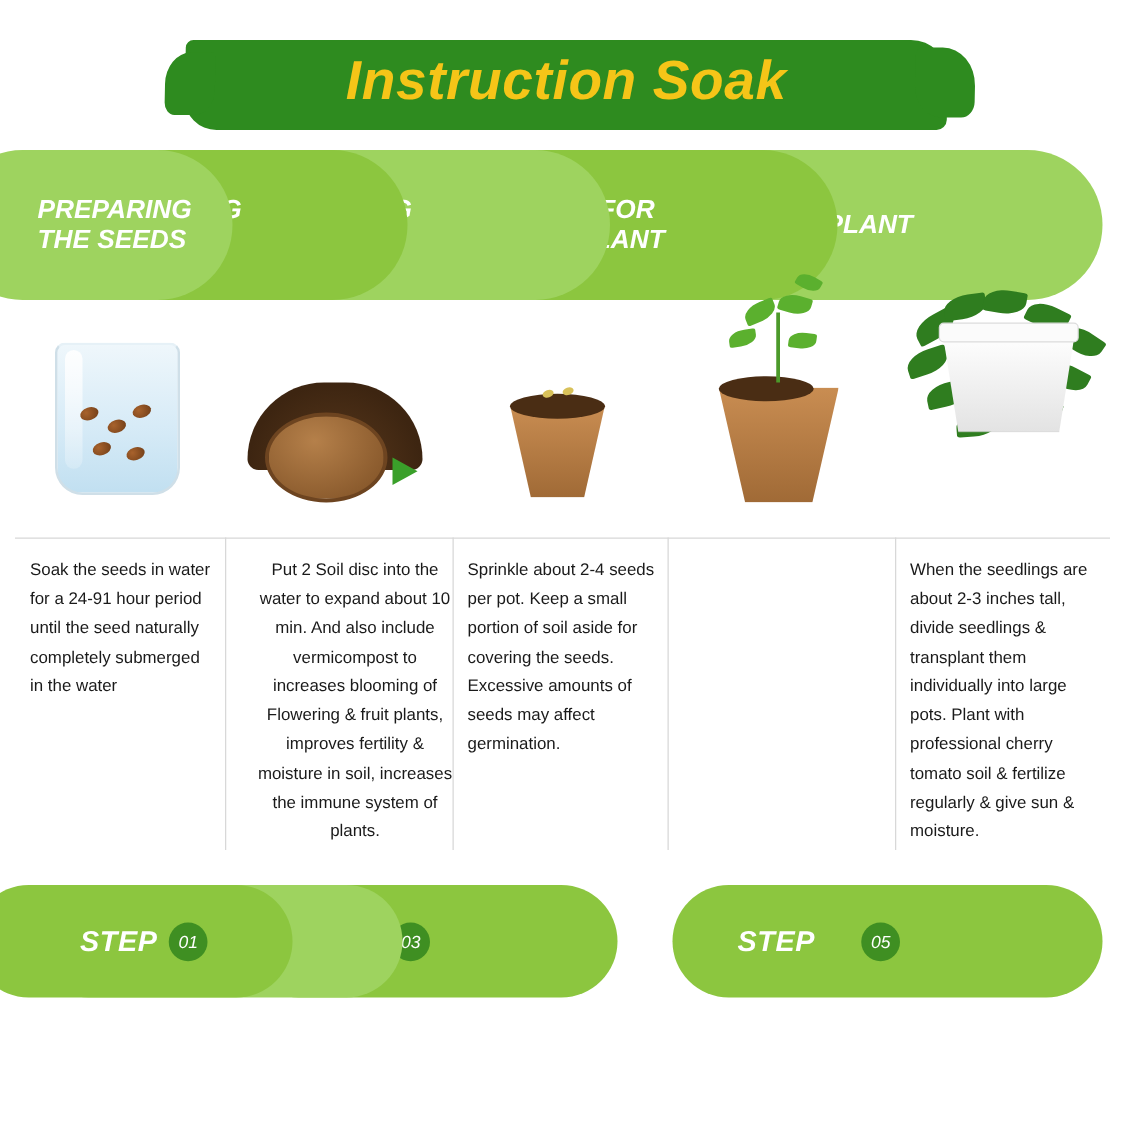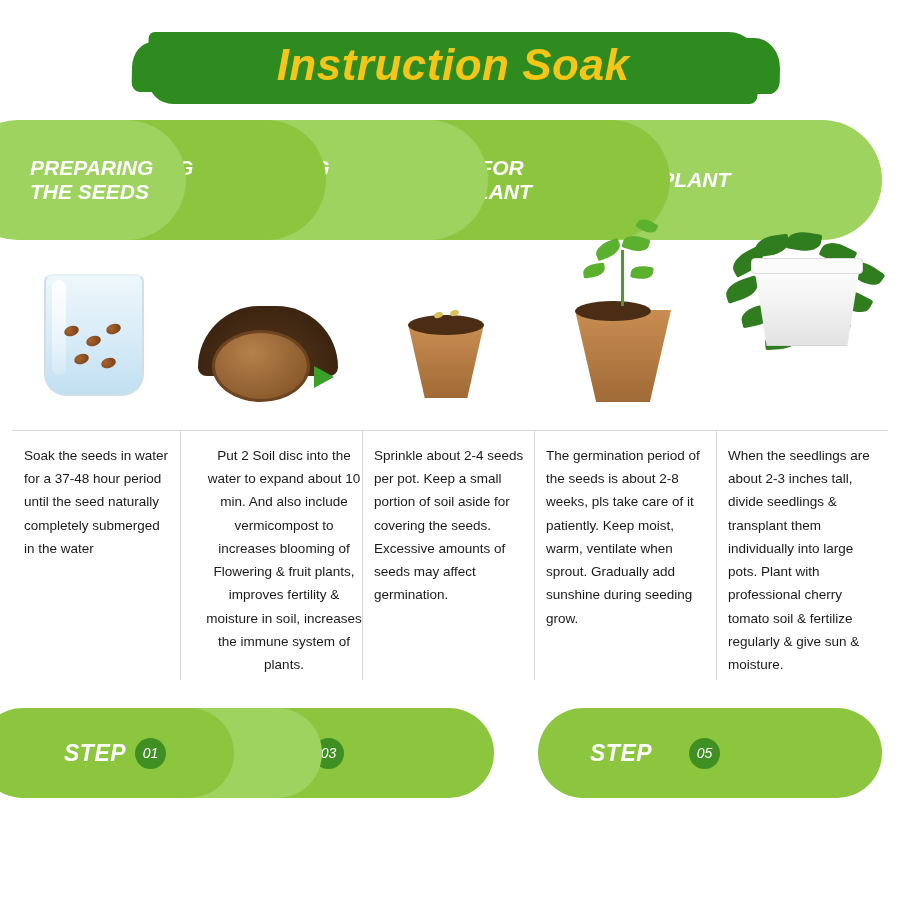--- a/index.html
+++ b/index.html
@@ -371,24 +371,23 @@
 </div>
 
 <div class="text-row">
   <div class="top-rule"></div>
 
   <div class="divider" style="left:180px;"></div>
   <div class="divider" style="left:362px;"></div>
   <div class="divider" style="left:534px;"></div>
   <div class="divider" style="left:716px;"></div>
 
-  <div class="text-cell" style="left:12px;width:168px;">Soak the seeds in water for a 37-48 hour period until the seed naturally completely submerged in the water</div>
+  <div class="text-cell" style="left:12px;width:168px;">Soak the seeds in water for a 24-91 hour period until the seed naturally completely submerged in the water</div>
   <div class="text-cell" style="left:192px;width:182px;text-align:center;">Put 2 Soil disc into the water to expand about 10 min. And also include vermicompost to increases blooming of Flowering &amp; fruit plants, improves fertility &amp; moisture in soil, increases the immune system of plants.</div>
   <div class="text-cell" style="left:362px;width:172px;">Sprinkle about 2-4 seeds per pot. Keep a small portion of soil aside for covering the seeds. Excessive amounts of seeds may affect germination.</div>
-  <div class="text-cell" style="left:534px;width:182px;">The germination period of the seeds is about 2-8 weeks, pls take care of it patiently. Keep moist, warm, ventilate when sprout. Gradually add sunshine during seeding grow.</div>
   <div class="text-cell" style="left:716px;width:172px;">When the seedlings are about 2-3 inches tall, divide seedlings &amp; transplant them individually into large pots. Plant with professional cherry tomato soil &amp; fertilize regularly &amp; give sun &amp; moisture.</div>
 </div>
 
 <div class="steps-band" style="margin-top:18px;">
   <div class="step-pill" style="left:520px;width:344px;background:#8cc63f;padding-left:52px;gap:28px;">
     <span class="step-word">STEP</span>
     <span class="step-num">05</span>
   </div>
   <div class="step-pill" style="left:176px;width:300px;background:#8cc63f;padding-left:48px;">
     <span class="step-word">STEP</span>

